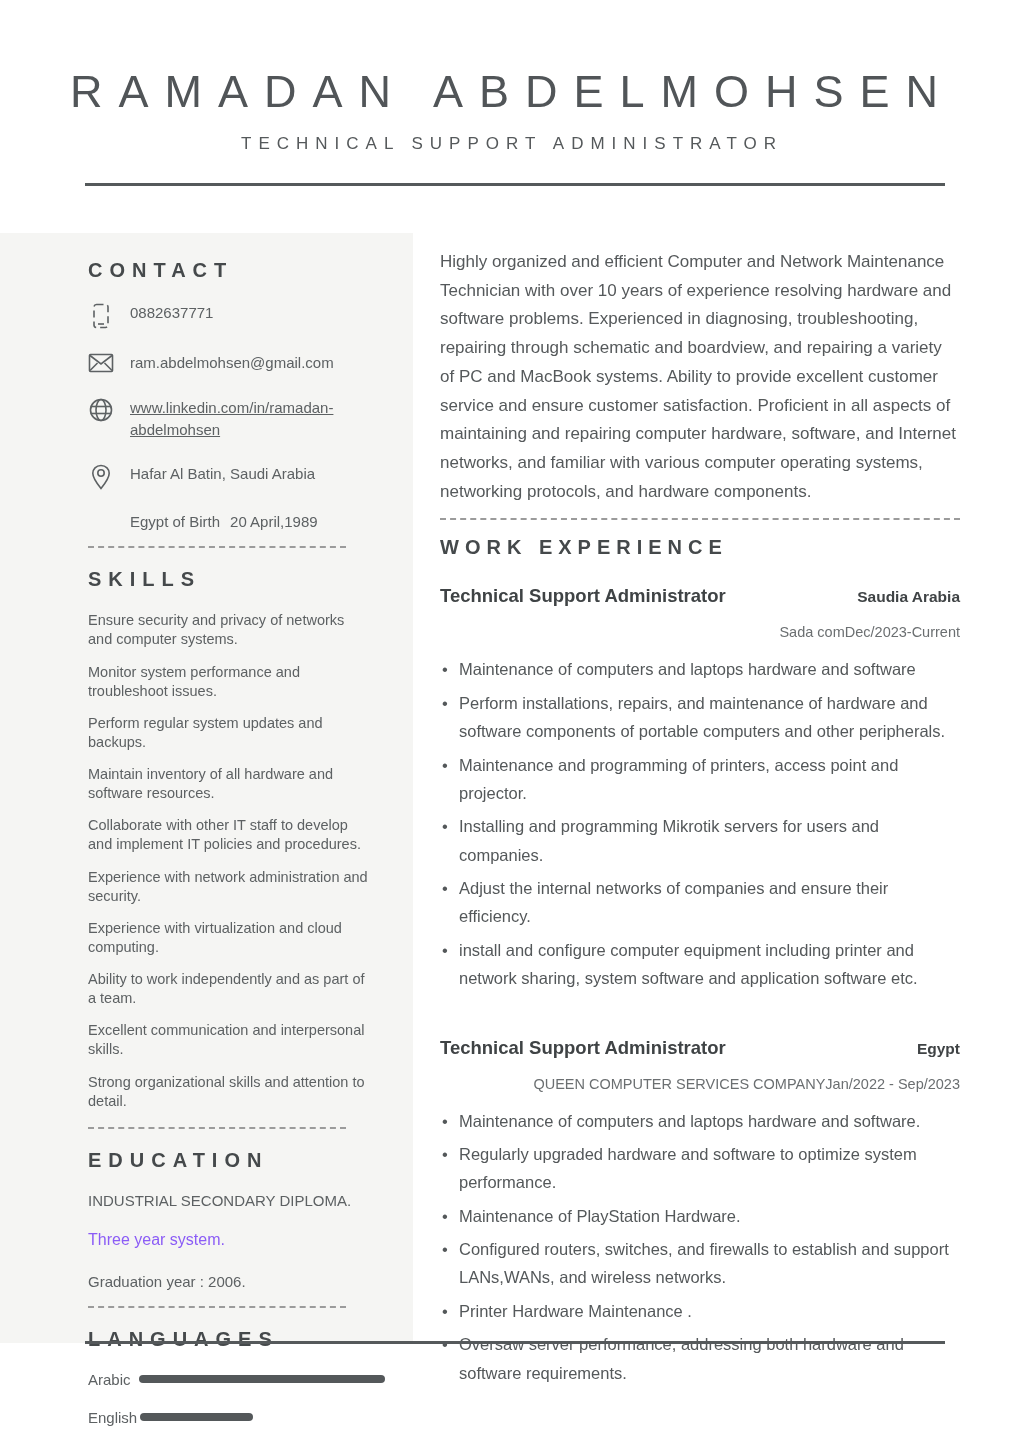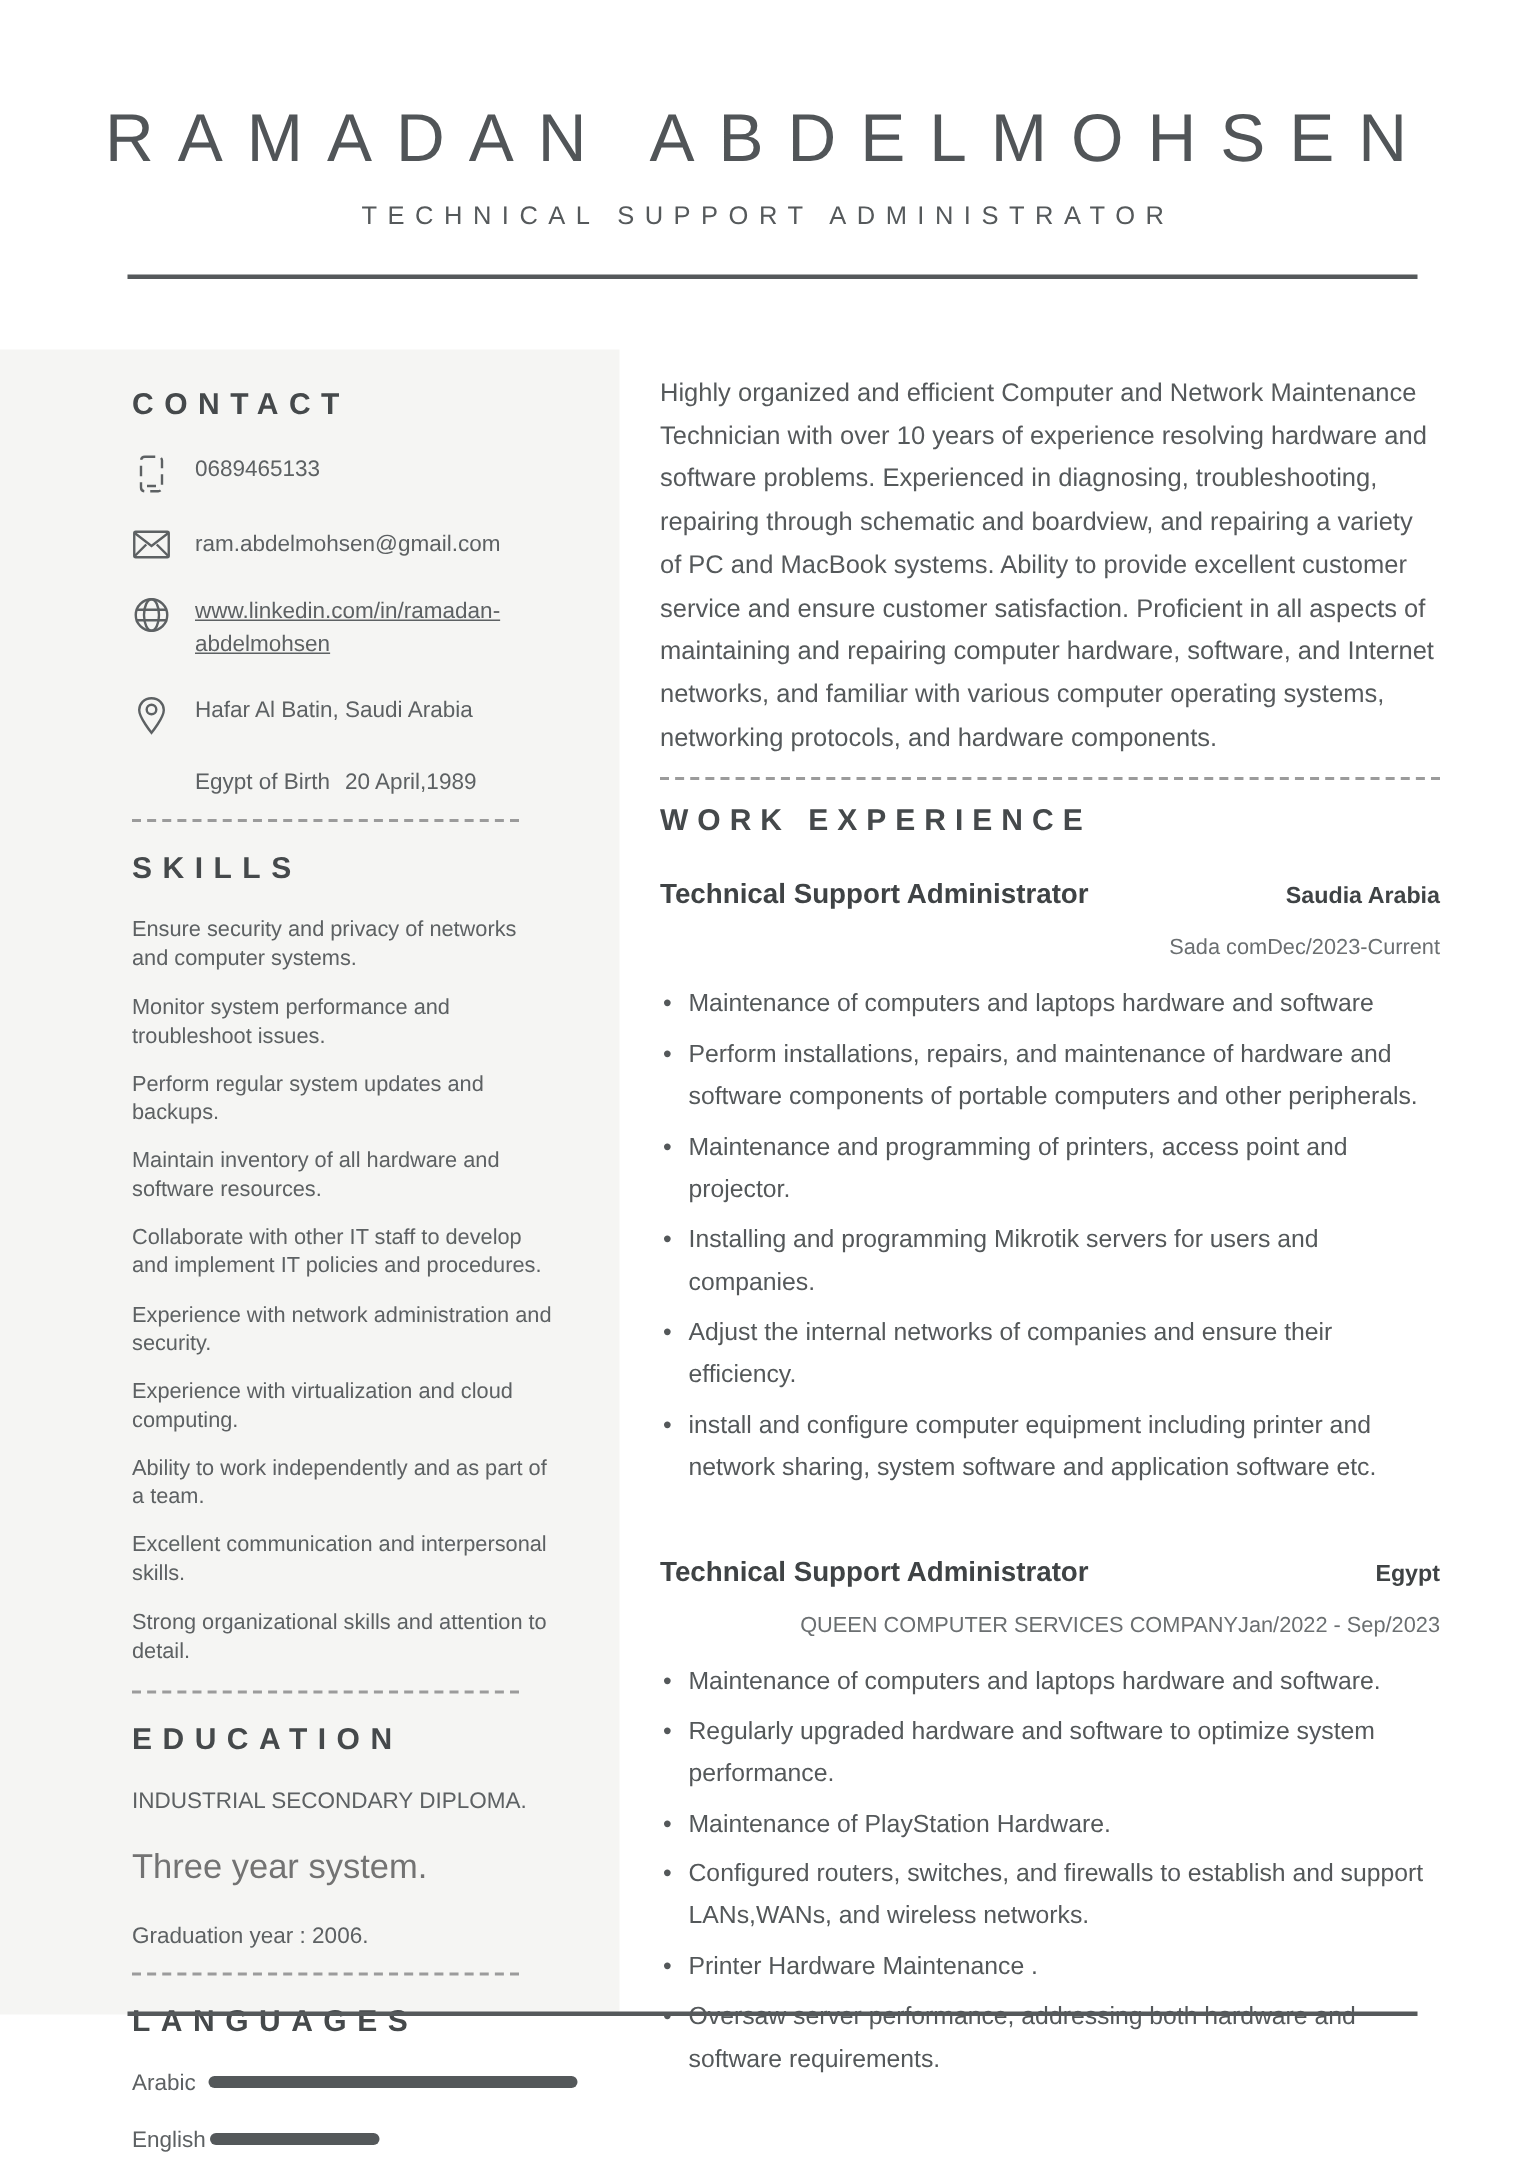--- a/index.html
+++ b/index.html
@@ -31,21 +31,21 @@
   .c-icon { flex:0 0 26px; width:26px; display:flex; justify-content:center; padding-top:1px; }
   .c-icon svg { stroke:#5d6163; fill:none; stroke-width:1.6; }
   .c-text { font-size:15px; line-height:1.45; color:#5d6163; max-width:225px; }
   a.link { color:#5d6163; text-decoration:underline; word-break:break-word; }
   .dob { margin:2px 0 0 42px; font-size:15px; color:#5d6163; }
   .dob .lbl { margin-right:10px; }
   .dashed { border:none; border-top:2px dashed #9b9b9b; width:258px; margin:16px 0 20px; }
   .skills-list { margin:0; padding:0; list-style:none; }
   .skills-list li { font-size:14.5px; line-height:1.32; color:#5d6163; margin-bottom:13px; max-width:280px; }
   .ed-1 { font-size:15px; color:#5d6163; margin:4px 0 22px; }
-  .ed-2 { font-size:23px; color:#737373; margin:0 0 24px; }
+  .ed-2 { font-size:16px; color:#8b5cf6; margin:0 0 24px; }
   .ed-3 { font-size:15px; color:#5d6163; margin:0 0 8px; }
   .lang-row { display:flex; align-items:center; margin-bottom:21px; }
   .lang-label { width:52px; font-size:15px; color:#5d6163; }
   .lang-bar { height:8px; border-radius:5px; background:#54585a; }
 
   
   .main { position:absolute; left:440px; top:236px; width:520px; }
   .main .sec-h { letter-spacing:6px; margin-bottom:8px; }
   .profile-text { margin:12px 0 0; font-size:17px; line-height:1.69; color:#55595b; }
   .dashed-wide { border:none; border-top:2px dashed #9b9b9b; width:100%; margin:12px 0 16px; }
@@ -78,21 +78,21 @@
     <section>
       <h2 class="sec-h">CONTACT</h2>
 
       <div class="c-row">
         <span class="c-icon">
           <svg width="18" height="26" viewBox="0 0 18 26">
             <rect x="2" y="1.5" width="14" height="23" rx="2.5" stroke-dasharray="7 4"></rect>
             <line x1="6" y1="21" x2="12" y2="21"></line>
           </svg>
         </span>
-        <span class="c-text">0689465133</span>
+        <span class="c-text">0882637771</span>
       </div>
 
       <div class="c-row">
         <span class="c-icon">
           <svg width="26" height="20" viewBox="0 0 26 20">
             <rect x="1.5" y="1.5" width="23" height="17" rx="1"></rect>
             <polyline points="2,2.5 13,11 24,2.5"></polyline>
             <line x1="2" y1="17.5" x2="9.5" y2="10"></line>
             <line x1="24" y1="17.5" x2="16.5" y2="10"></line>
           </svg>

